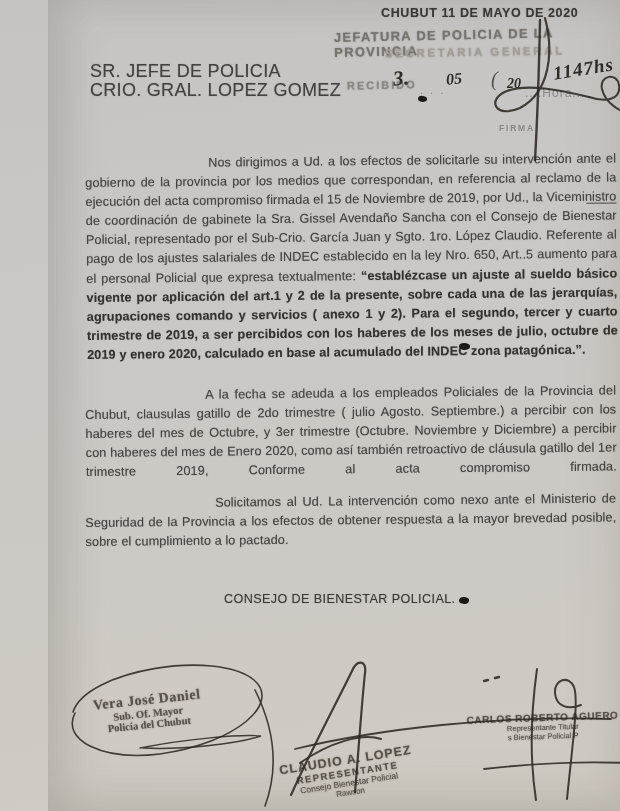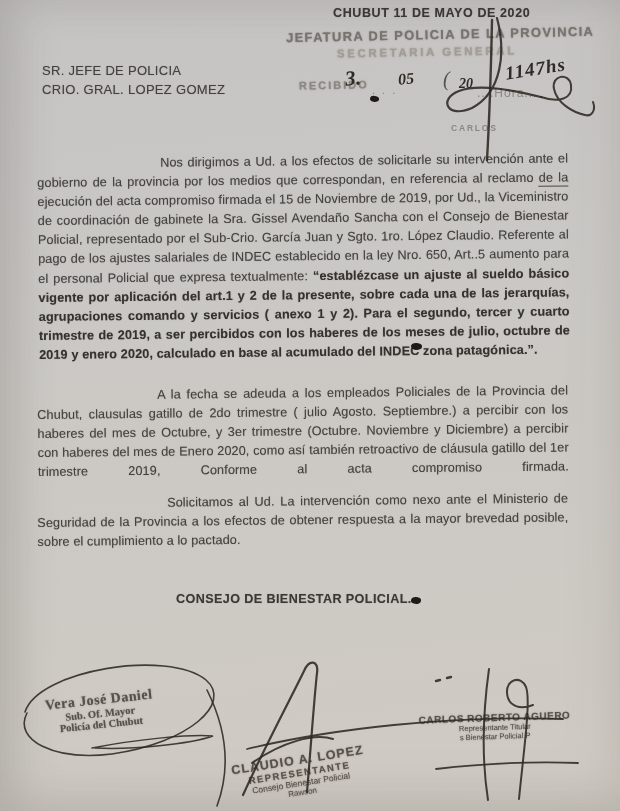--- a/index.html
+++ b/index.html
@@ -1,47 +1,47 @@
 <!DOCTYPE html>
 <html><head>
 <meta charset="utf-8">
 <style>
   html,body{margin:0;padding:0;}
   body{width:620px;height:811px;position:relative;overflow:hidden;
        font-family:"Liberation Sans",sans-serif;
        background:linear-gradient(175deg,#c6c4c3 0%,#cac8c5 35%,#cdc9c4 70%,#d0cbc3 100%);}
   #paper{position:absolute;inset:0;
-       box-shadow:inset 18px 0 40px rgba(90,88,85,.18), inset -10px -18px 50px rgba(120,112,100,.12);}
+       box-shadow:inset 18px 0 40px rgba(90,88,85,.18), inset -10px -18px 50px rgba(120,112,100,.12);margin-left:48px;}
   .abs{position:absolute;}
   .typed{color:#44423f;text-shadow:0 0 1px rgba(70,66,60,.45);}
   .dateline{left:333px;top:6px;font-size:12.5px;font-weight:bold;letter-spacing:.6px;color:#3a3836;}
   .stamp1{left:286px;top:27px;font-size:13px;font-weight:bold;letter-spacing:1.3px;color:#77736e;
           transform:rotate(-1.2deg);text-shadow:0 0 1.5px rgba(110,105,100,.8);}
   .stamp2{left:337px;top:46px;font-size:11.5px;font-weight:bold;letter-spacing:2.6px;color:#a19c96;
           transform:rotate(-1deg);text-shadow:0 0 2px rgba(150,145,138,.9);}
-  .addr{left:42px;top:62px;font-size:13px;line-height:18.5px;letter-spacing:.3px;}
+  .addr{left:42px;top:62px;font-size:18px;line-height:18.5px;letter-spacing:.3px;}
   .rec-label{left:299px;top:79px;font-size:11px;font-weight:bold;letter-spacing:2px;color:#8b8783;
           transform:rotate(-1deg);text-shadow:0 0 1.5px rgba(130,126,120,.8);}
   .pen{color:#2e2a25;font-family:"Liberation Serif",serif;font-style:italic;}
   .rec-day{left:345px;top:66px;font-size:21px;font-weight:bold;transform:rotate(-6deg);}
   .rec-dots1{left:372px;top:84px;font-size:11px;color:#8b8783;letter-spacing:2px;}
   .rec-month{left:398px;top:70px;font-size:16px;font-weight:bold;transform:rotate(-5deg);}
   .rec-bracket{left:443px;top:68px;font-size:20px;color:#56524d;}
   .rec-year{left:459px;top:76px;font-size:14px;font-weight:bold;}
   .rec-dots2{left:477px;top:86px;font-size:12px;color:#8b8783;letter-spacing:1px;}
   .rec-time{left:505px;top:58px;font-size:19px;font-weight:bold;transform:rotate(-9deg);letter-spacing:1px;}
   .firma{left:451px;top:123px;font-size:8.5px;font-weight:bold;letter-spacing:1.8px;color:#8b8783;}
   .para{left:37px;width:531px;font-size:12.7px;line-height:19.1px;text-align:justify;
         letter-spacing:.1px;transform:rotate(-.6deg);transform-origin:left top;}
   .p1{top:142px;text-indent:123px;}
   .p2{top:374px;text-indent:120px;text-align-last:justify;}
   .p3{top:482px;text-indent:130px;}
   .bold-quote{font-weight:bold;color:#35322e;}
-  .u{border-bottom:1.5px solid #4a4744;padding-bottom:1px;}
-  .org-line{left:176px;top:592px;font-size:12.6px;font-weight:bold;letter-spacing:.4px;color:#3b3936;}
+  .u{border-bottom:1.5px solid #4a4744;padding-bottom:18px;}
+  .org-line{left:176px;top:592px;font-size:12.6px;font-weight:normal;letter-spacing:.4px;color:#3b3936;}
   .blob{position:absolute;background:#1d1a17;border-radius:50% 40% 55% 45%;}
   .stamp-block{text-align:center;color:#575149;text-shadow:0 0 1.5px rgba(95,88,80,.7);}
   .st-left{left:46px;top:692px;transform:rotate(-6deg);font-family:"Liberation Serif",serif;}
   .st-left .nm{font-size:14px;font-weight:bold;letter-spacing:.5px;}
   .st-left .tl{font-size:10.5px;font-weight:bold;}
   .st-left .og{font-size:10.5px;font-weight:bold;}
   .st-center{left:233px;top:753px;transform:rotate(-9deg);}
   .st-center .nm{font-size:12.5px;font-weight:bold;letter-spacing:1px;}
   .st-center .tl{font-size:9.5px;font-weight:bold;letter-spacing:1.5px;}
   .st-center .og{font-size:8.5px;}
@@ -69,21 +69,21 @@
   </div>
 
   <div class="abs rec-label">RECIBIDO</div>
   <div class="abs pen rec-day">3.</div>
   <div class="abs rec-dots1">. . .</div>
   <div class="abs pen rec-month">05</div>
   <div class="abs pen rec-bracket">(</div>
   <div class="abs pen rec-year">20</div>
   <div class="abs rec-dots2">....Hora...</div>
   <div class="abs pen rec-time">1147hs</div>
-  <div class="abs firma">CARLOS</div>
+  <div class="abs firma">FIRMA</div>
 
   <p class="abs para p1 typed"><span>Nos dirigimos a Ud. a los efectos de solicitarle su intervención ante el gobierno de la provincia por los medios que correspondan, en referencia al reclamo </span><span class="u">de la</span><span> ejecución del acta compromiso firmada el 15 de Noviembre de 2019,  por Ud., la Viceministro de coordinación de gabinete la Sra. Gissel Avendaño Sancha con el Consejo de Bienestar Policial, representado por el Sub-Crio. García Juan y Sgto. 1ro. López Claudio. Referente al pago de los ajustes salariales de INDEC establecido en la ley Nro. 650, Art..5  aumento para el personal Policial que expresa  textualmente: </span><span class="bold-quote">“establézcase un ajuste al sueldo básico vigente por  aplicación del art.1 y 2 de la presente, sobre cada una de las  jerarquías, agrupaciones comando y servicios ( anexo 1 y 2). Para el segundo, tercer y cuarto trimestre de 2019, a ser percibidos con los haberes de los meses de  julio, octubre de 2019 y enero 2020, calculado en base al acumulado del INDEC zona patagónica.”.</span></p>
 
   <p class="abs para p2 typed">A la fecha se adeuda a los empleados Policiales de la Provincia del Chubut, clausulas gatillo de 2do trimestre ( julio  Agosto. Septiembre.) a percibir con los haberes  del mes de Octubre,  y 3er trimestre (Octubre. Noviembre y  Diciembre) a percibir con haberes del mes de Enero 2020,  como así también retroactivo de cláusula gatillo del 1er trimestre 2019, Conforme al acta compromiso firmada.</p>
 
   <p class="abs para p3 typed">Solicitamos al Ud. La intervención como nexo ante el Ministerio de Seguridad de la Provincia a los efectos de obtener respuesta a la mayor brevedad posible, sobre el  cumplimiento a lo pactado.</p>
 
   <div class="abs org-line typed">CONSEJO DE BIENESTAR POLICIAL.</div>
 
   <div class="blob" style="left:370px;top:96px;width:9px;height:6px;transform:rotate(12deg);"></div>

